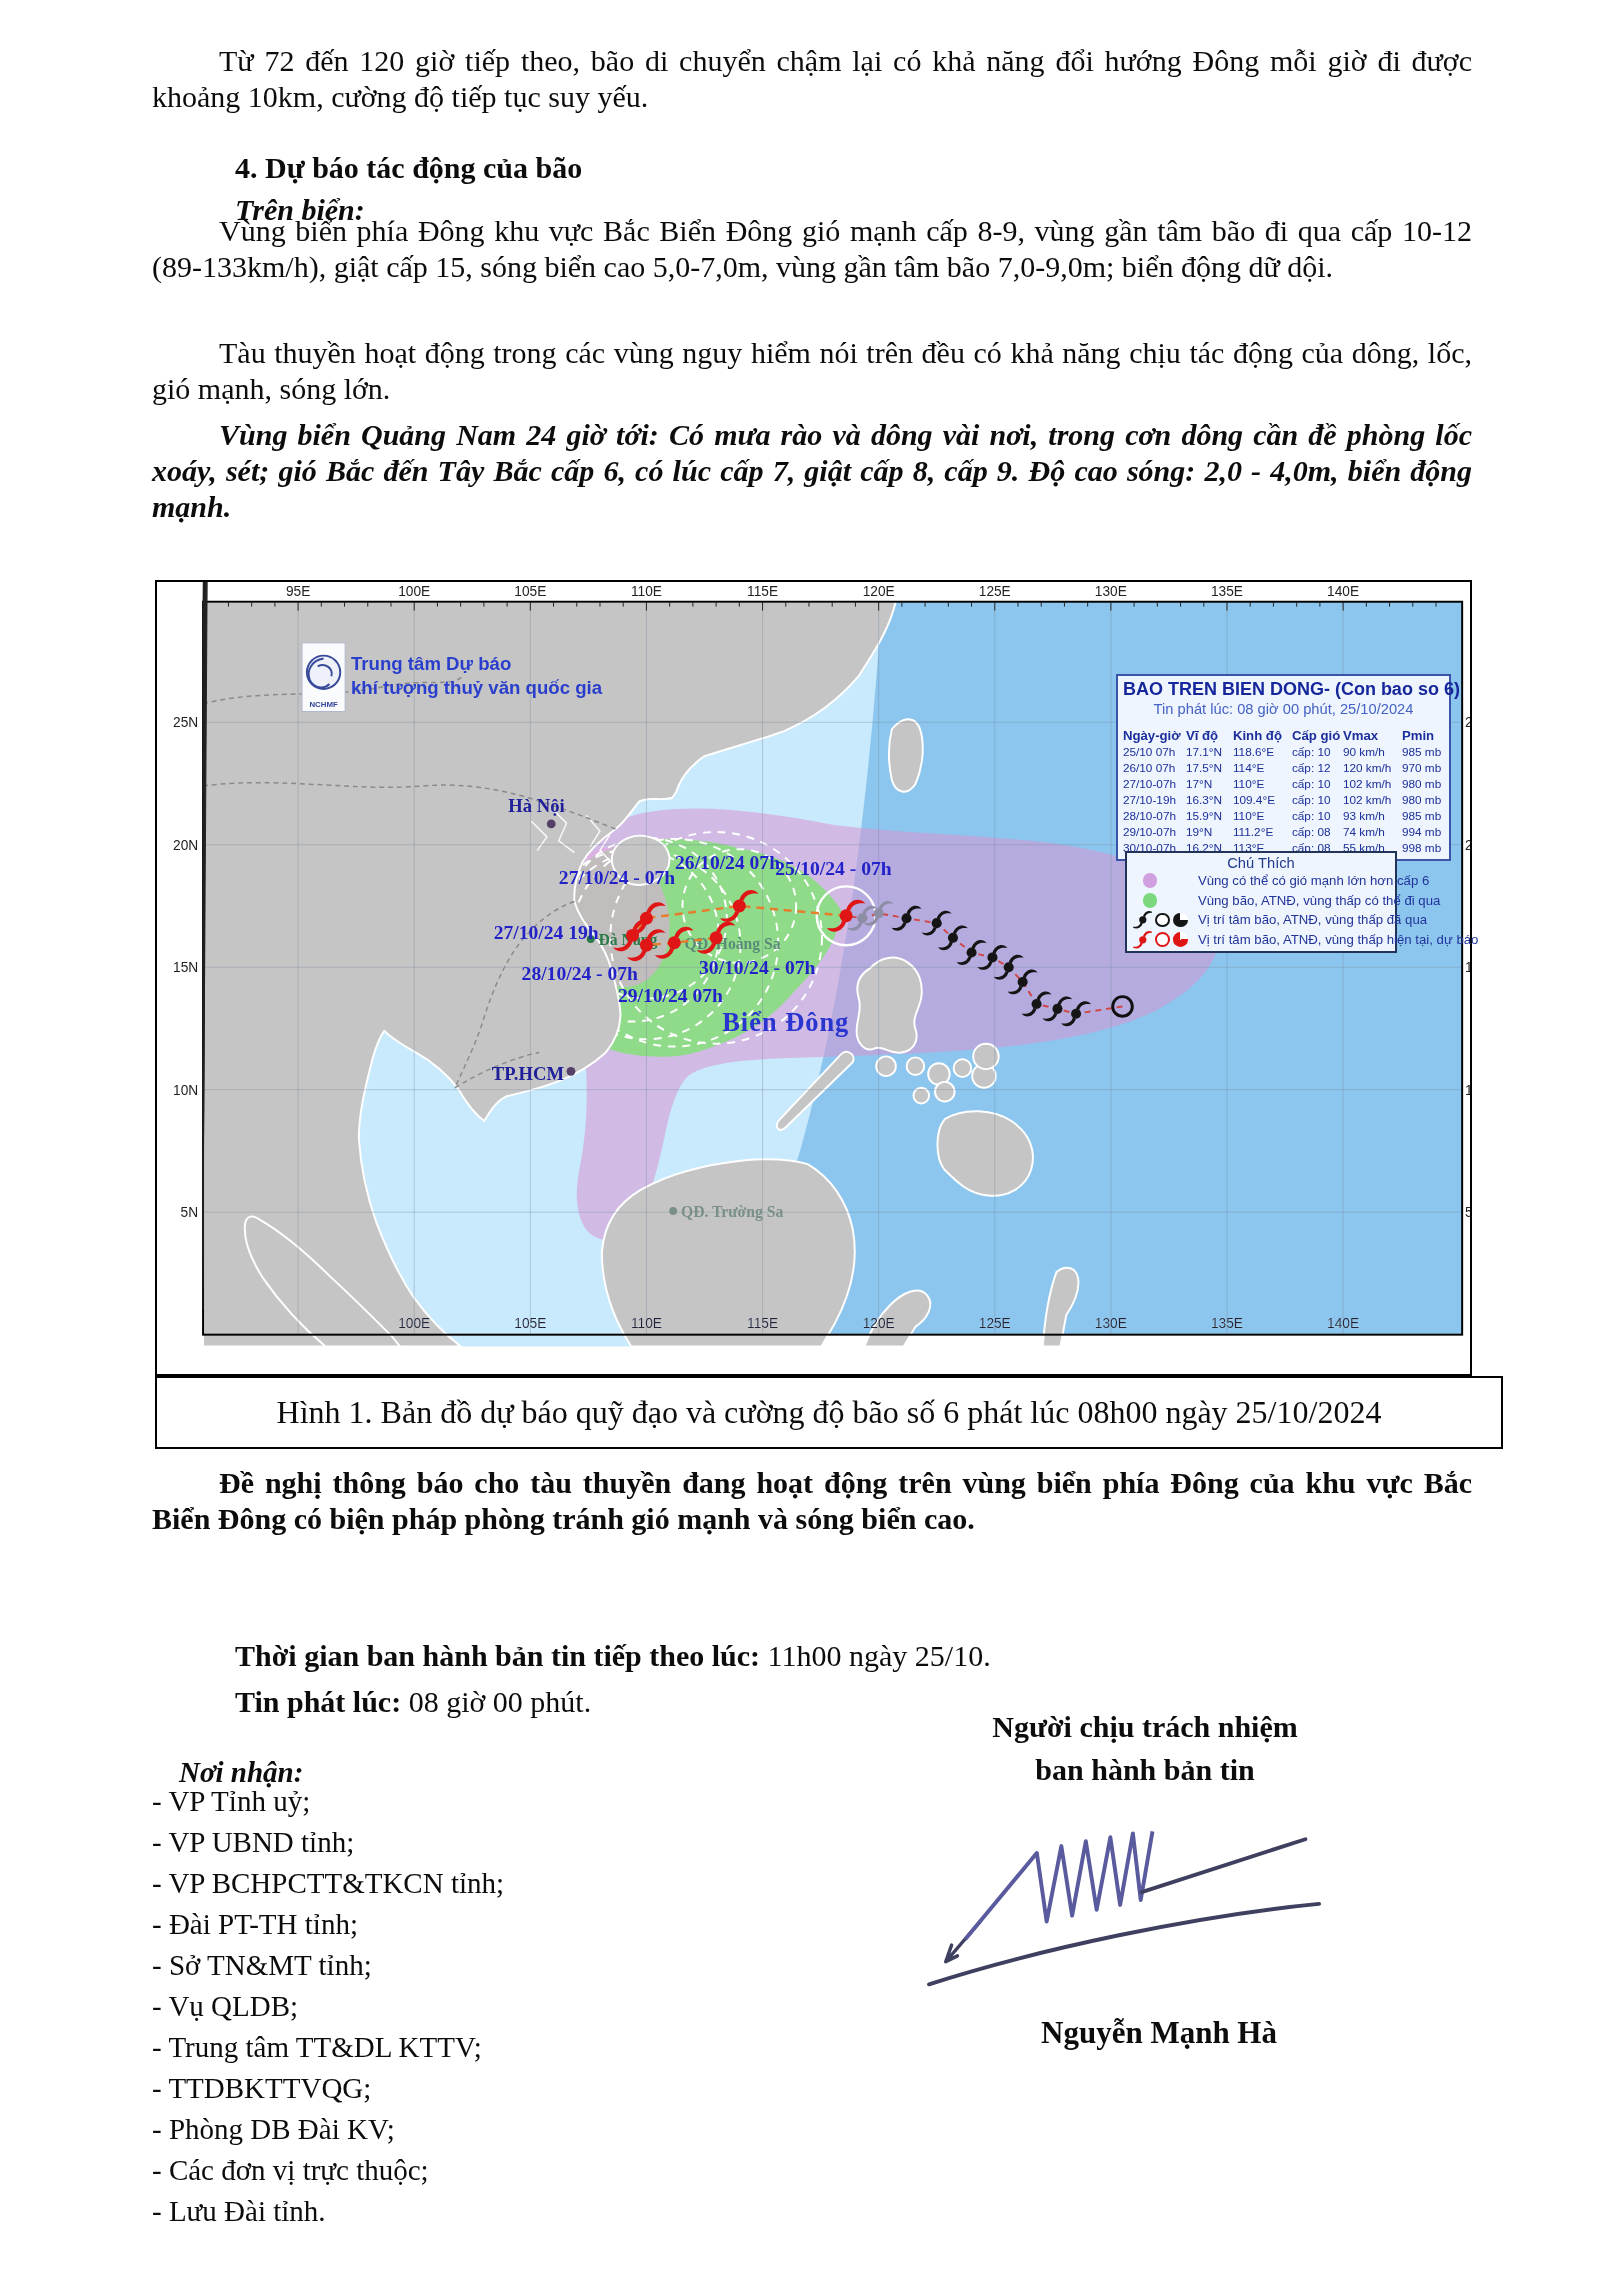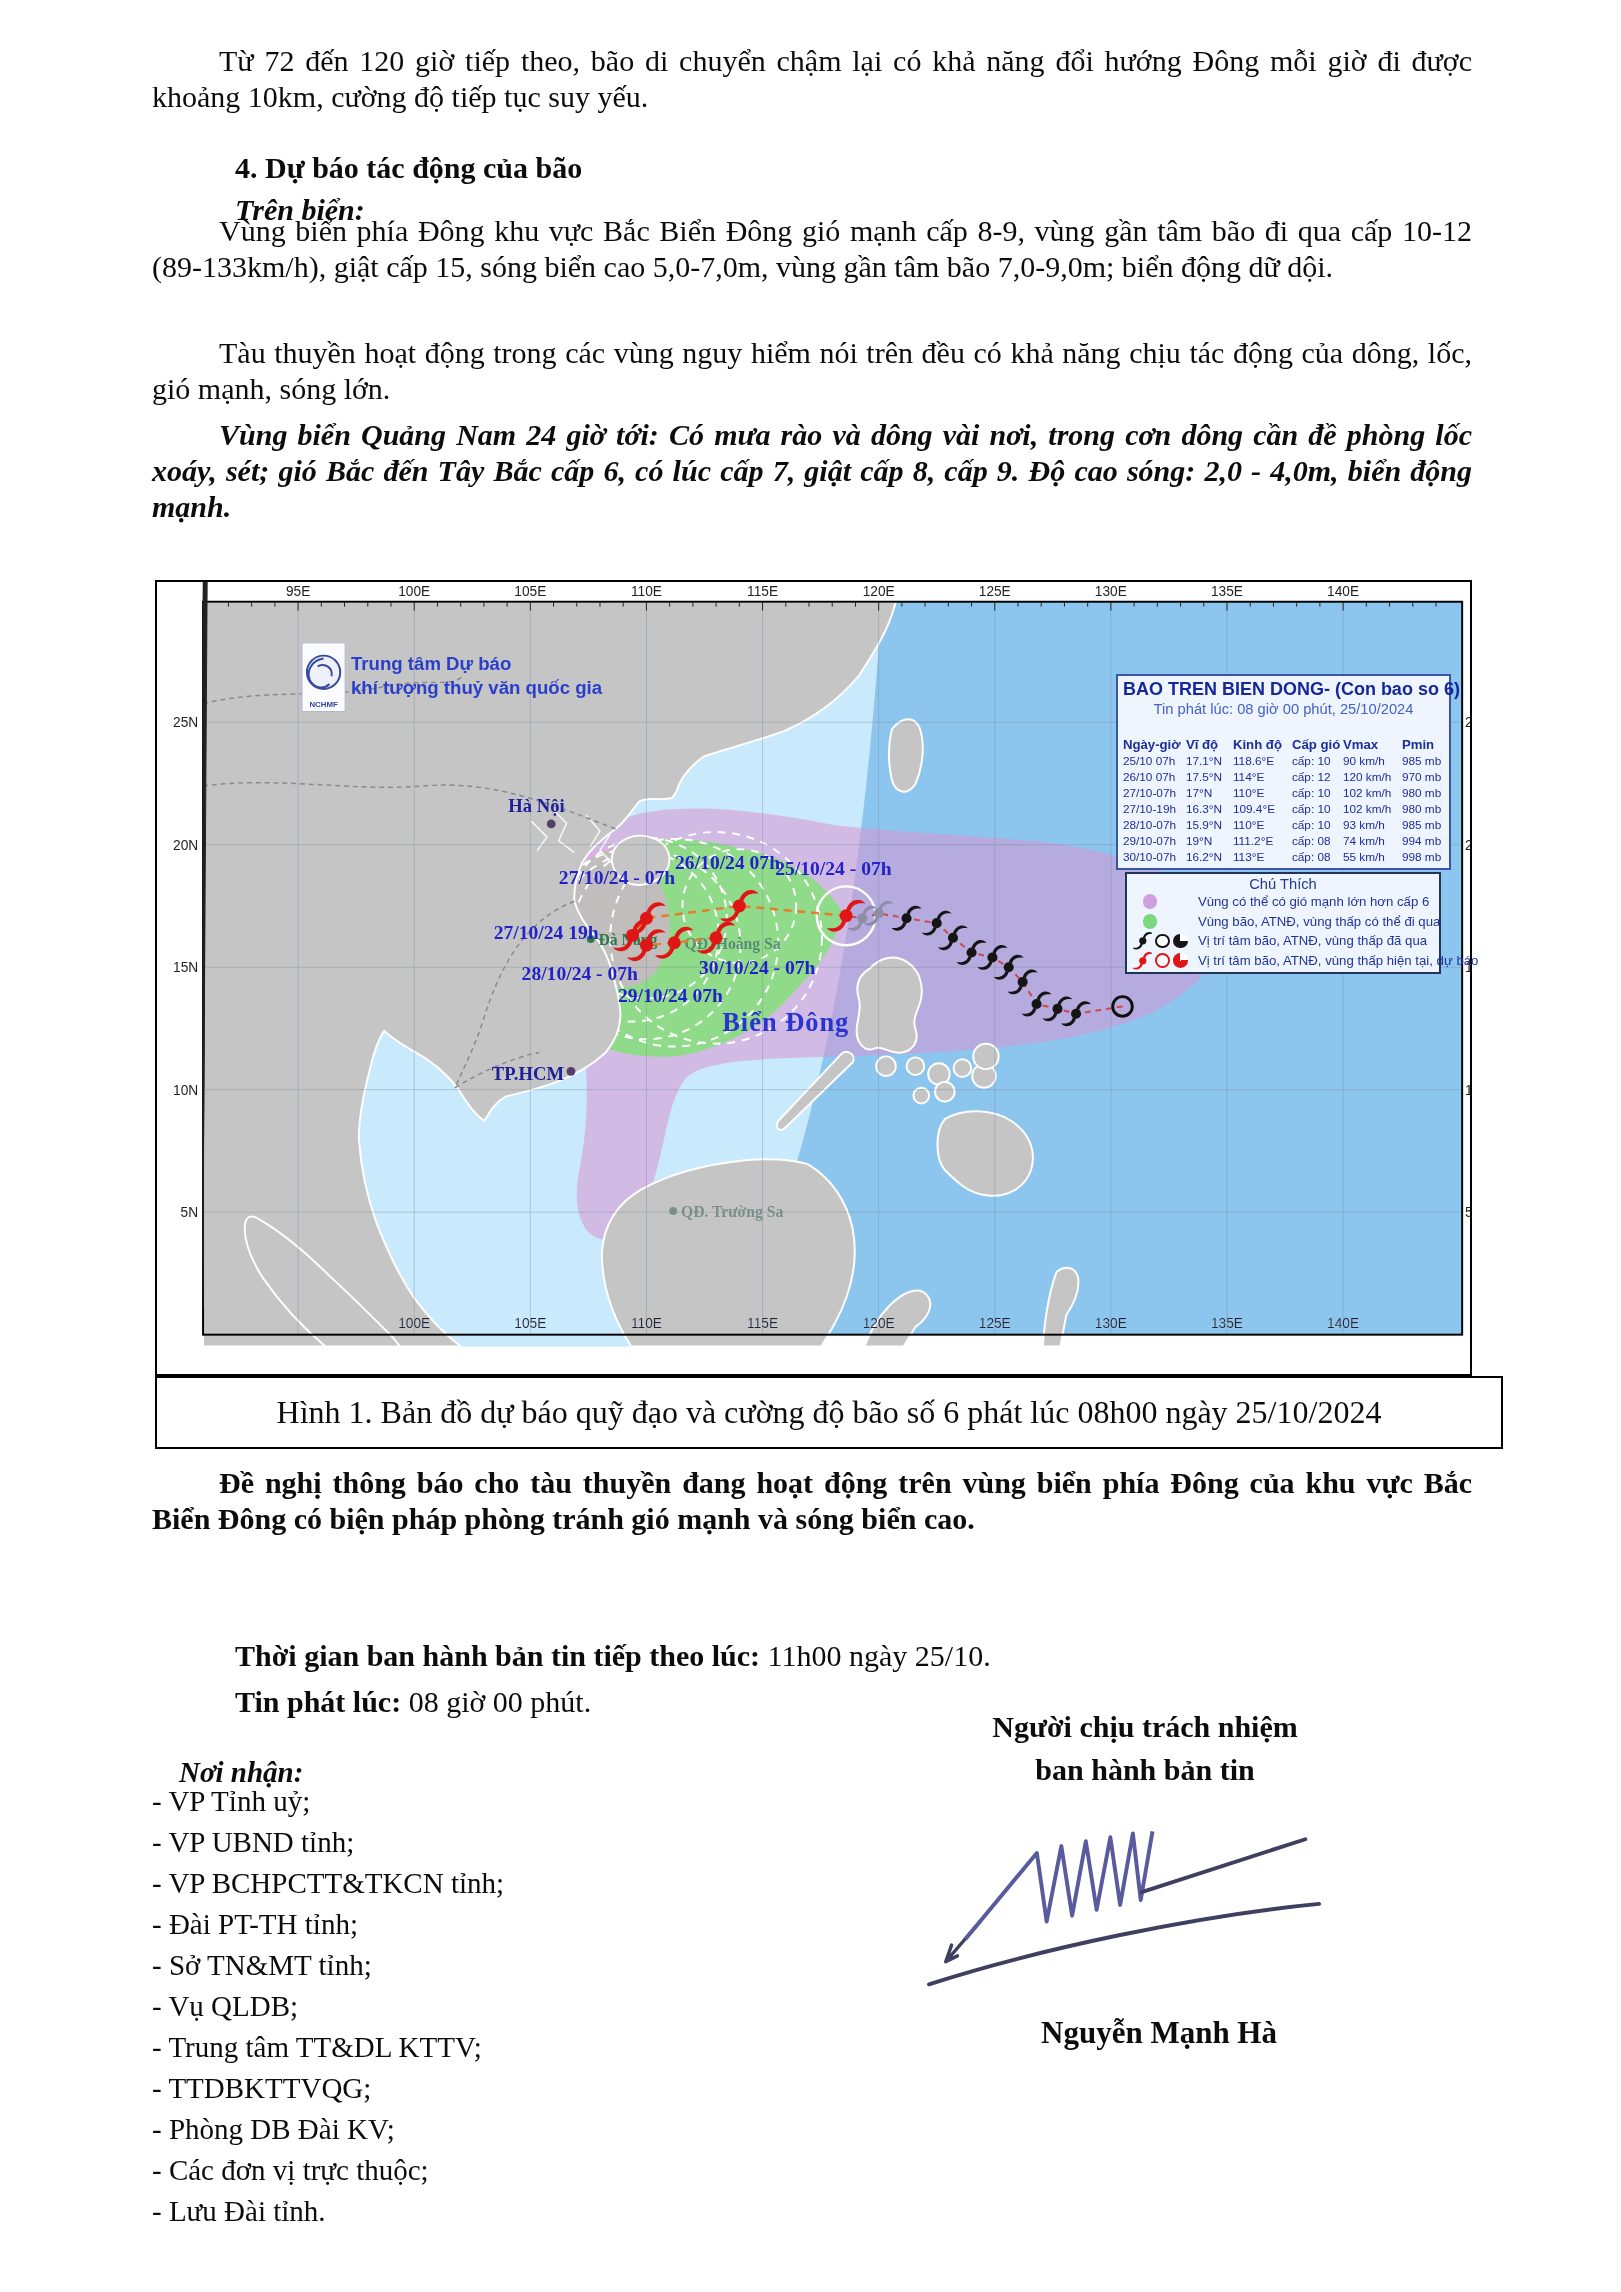--- a/index.html
+++ b/index.html
@@ -11,26 +11,26 @@
   .bolditalic{font-weight:bold;font-style:italic;}
   .inline-line{position:absolute;left:219px;font-size:30px;line-height:41px;margin:16px;white-space:nowrap;}
   .figure{position:absolute;left:155px;top:580px;width:1317px;height:796px;border:2px solid #000;background:#fff;box-sizing:border-box;}
   .figure svg{display:block;}
   .caption-box{position:absolute;left:155px;top:1376px;width:1348px;height:73px;border:2px solid #000;box-sizing:border-box;
         display:flex;align-items:center;justify-content:center;font-size:32px;background:#fff;}
   .info-box{position:absolute;left:959px;top:92px;width:335px;background:#eef5fe;border:2px solid #3a55a8;
         box-sizing:border-box;padding:2.9px 4.9px;font-family:"Liberation Sans","DejaVu Sans",sans-serif;}
   .ib-title{text-align:center;font-size:18px;font-weight:bold;color:#16279c;white-space:nowrap;}
   .ib-sub{text-align:center;font-size:14.7px;color:#4562c4;margin-top:1px;white-space:nowrap;}
-  .ib-table{margin-top:20px;}
+  .ib-table{margin-top:11px;}
   .ib-row{display:grid;grid-template-columns:63px 47px 59px 51px 59px 39px;column-gap:0;
         font-size:11.8px;line-height:16px;color:#1b2e9b;white-space:nowrap;}
   .ib-row.hdr{font-weight:bold;font-size:13.2px;}
-  .legend-box{position:absolute;left:968px;top:269px;width:316px;height:102px;background:#eef5fe;border:2px solid #22335a;
-        box-sizing:border-box;padding:2px 5.9px;font-family:"Liberation Sans","DejaVu Sans",sans-serif;margin-top:21px;}
+  .legend-box{position:absolute;left:968px;top:269px;width:272px;height:102px;background:#eef5fe;border:2px solid #22335a;
+        box-sizing:border-box;padding:2px 5.9px;font-family:"Liberation Sans","DejaVu Sans",sans-serif;}
   .lg-title{text-align:center;font-size:14.7px;color:#223a8a;}
   .lg-row{display:flex;align-items:center;height:19.6px;color:#22349a;font-size:13.2px;white-space:nowrap;}
   .lg-sym{width:65px;display:flex;align-items:center;gap:2.9px;flex:none;}
   .lg-dot{width:14.7px;height:14.7px;border-radius:50%;margin-left:9.8px;}
   .lg-ring{width:10.8px;height:10.8px;border-radius:50%;border:2.9px solid #000;background:#fff;box-sizing:content-box;}
   .lg-pie{width:14.7px;height:14.7px;border-radius:50%;}
   .recip-title{position:absolute;left:167px;top:1744px;font-size:29px;font-weight:bold;font-style:italic;margin:12px;}
   .recip-list{position:absolute;left:152px;top:1781px;margin:0;padding:0;list-style:none;font-size:29px;line-height:41px;}
   .sign-role{position:absolute;left:851px;width:588px;text-align:center;font-size:30px;font-weight:bold;margin:0;}
   .sign-name{position:absolute;left:851px;top:2001px;width:588px;text-align:center;font-size:31px;font-weight:bold;margin:14px;}

